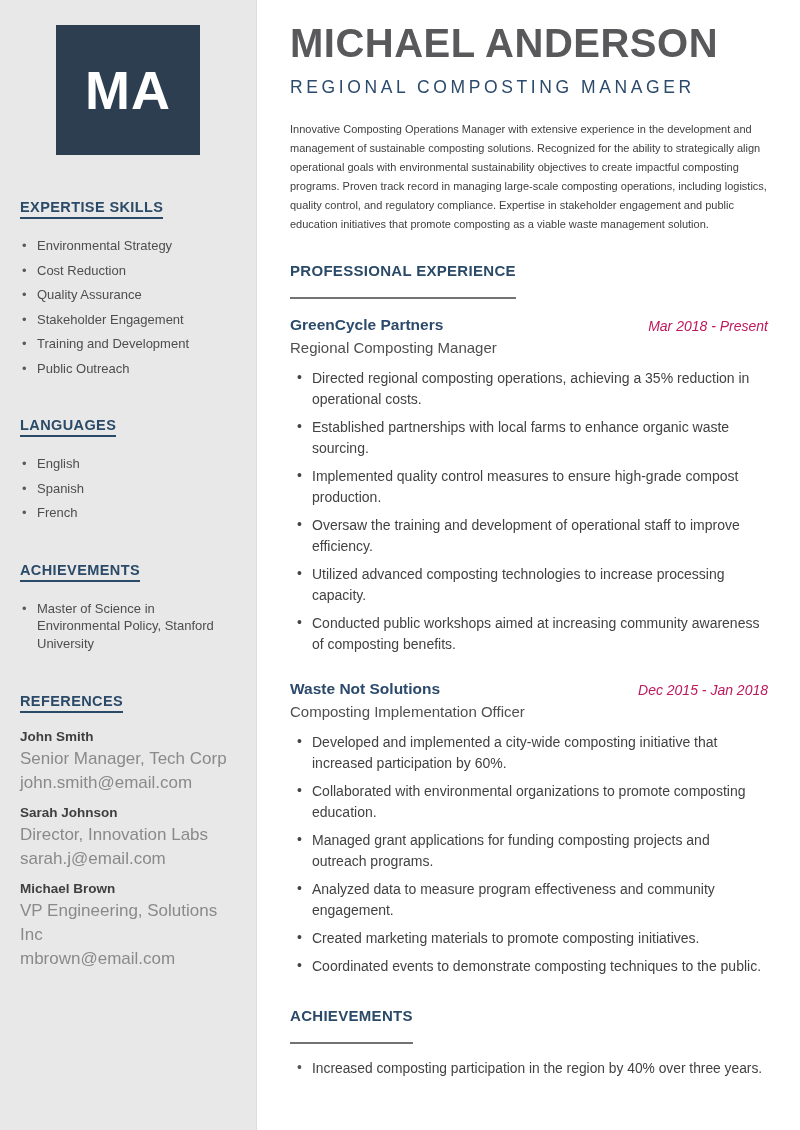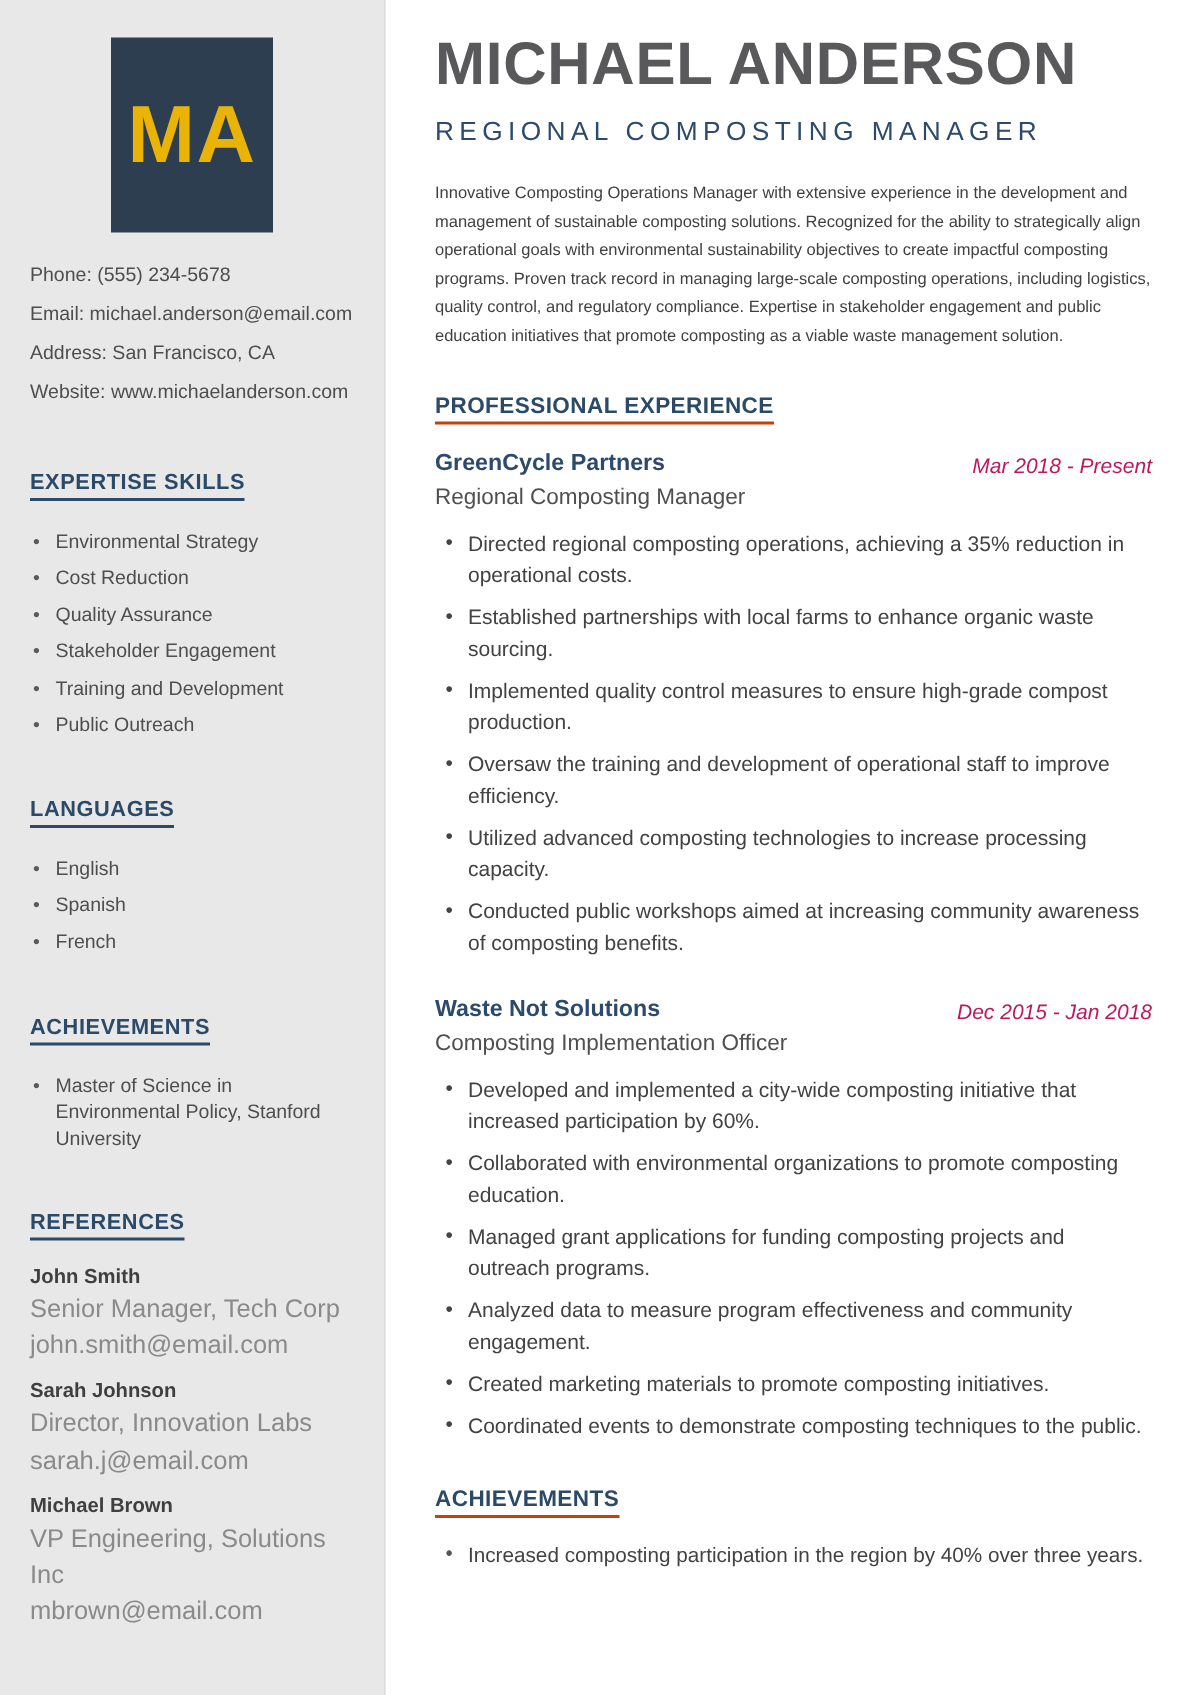--- a/index.html
+++ b/index.html
@@ -13,25 +13,25 @@
   .page { display: flex; width: 800px; height: 1130px; background: #ffffff; }
 
   
   .sidebar {
     width: 257px; flex: 0 0 257px;
     background: #e8e8e8;
     border-right: 1px solid #dcdcdc;
     padding: 0 20px;
   }
   .monogram {
-    width: 108px; height: 130px;
+    width: 144px; height: 130px;
     margin: 25px auto 0;
     background: #2c3e50;
     display: flex; align-items: center; justify-content: center;
-    color: #eab308;
+    color: #ffffff;
     font-size: 54px; font-weight: 600; letter-spacing: 1px;
   }
   .contact { margin-top: 19px; }
   .contact p {
     font-size: 13px; color: #4e4e4e;
     line-height: 1.32; margin-bottom: 9px;
   }
   .side-heading {
     margin-top: 40px;
     font-size: 14.5px; font-weight: bold;
@@ -72,22 +72,22 @@
     margin-top: 22px;
     font-size: 11px; line-height: 1.73; color: #404040;
   }
   .main-heading {
     margin-top: 28px;
     font-size: 15px; font-weight: bold;
     color: #2a4a68; letter-spacing: 0.3px;
   }
   .main-heading .hd {
     display: inline-block;
-    border-bottom: 2px solid #c2410c;
-    padding-bottom: 2px;
+    border-bottom: 2px solid #737373;
+    padding-bottom: 18px;
   }
   .job { margin-top: 17px; }
   .job + .job { margin-top: 25px; }
   .job-header { display: flex; justify-content: space-between; align-items: flex-end; }
   .company { font-size: 15.5px; font-weight: bold; color: #2c4a6b; }
   .dates { font-size: 14px; font-style: italic; color: #be185d; }
   .role { margin-top: 5px; font-size: 15px; color: #4f4f4f; }
   ul.bullets { list-style: none; margin-top: 12px; }
   ul.bullets li {
     position: relative; padding-left: 22px;
@@ -112,26 +112,20 @@
 <body>
 
 <div class="page">
 
   <aside class="sidebar">
 
     <div class="monogram">
       <span>MA</span>
     </div>
 
-    <div class="contact">
-      <p>Phone: (555) 234-5678</p>
-      <p>Email: michael.anderson@email.com</p>
-      <p>Address: San Francisco, CA</p>
-      <p>Website: www.michaelanderson.com</p>
-    </div>
 
     <h2 class="side-heading">
       <span class="hd">EXPERTISE SKILLS</span>
     </h2>
     <ul class="side-list">
       <li>Environmental Strategy</li>
       <li>Cost Reduction</li>
       <li>Quality Assurance</li>
       <li>Stakeholder Engagement</li>
       <li>Training and Development</li>

